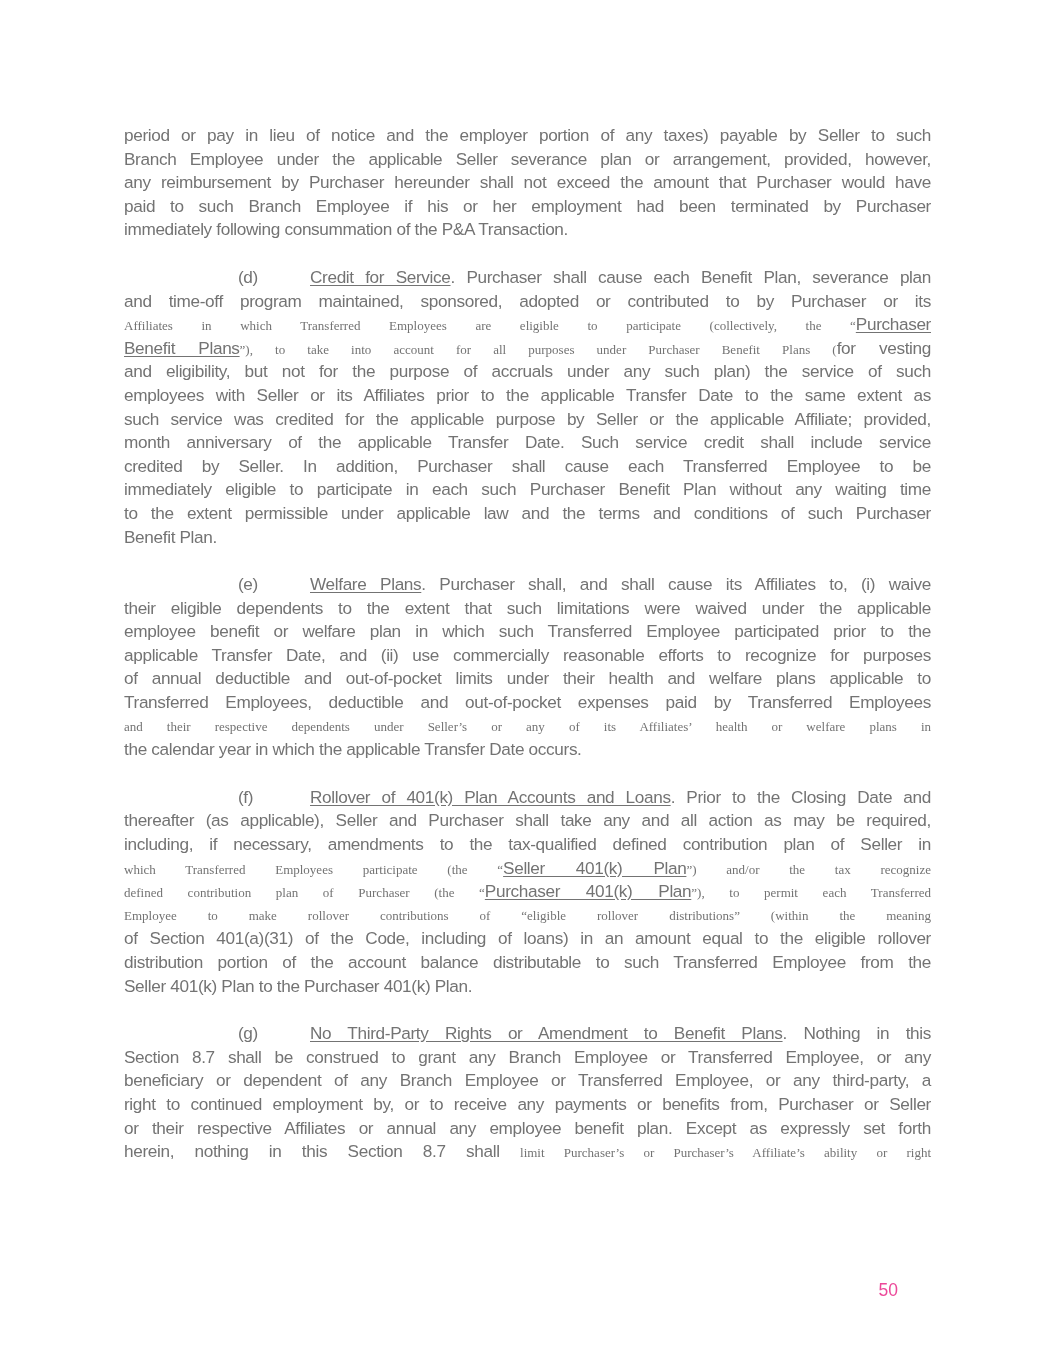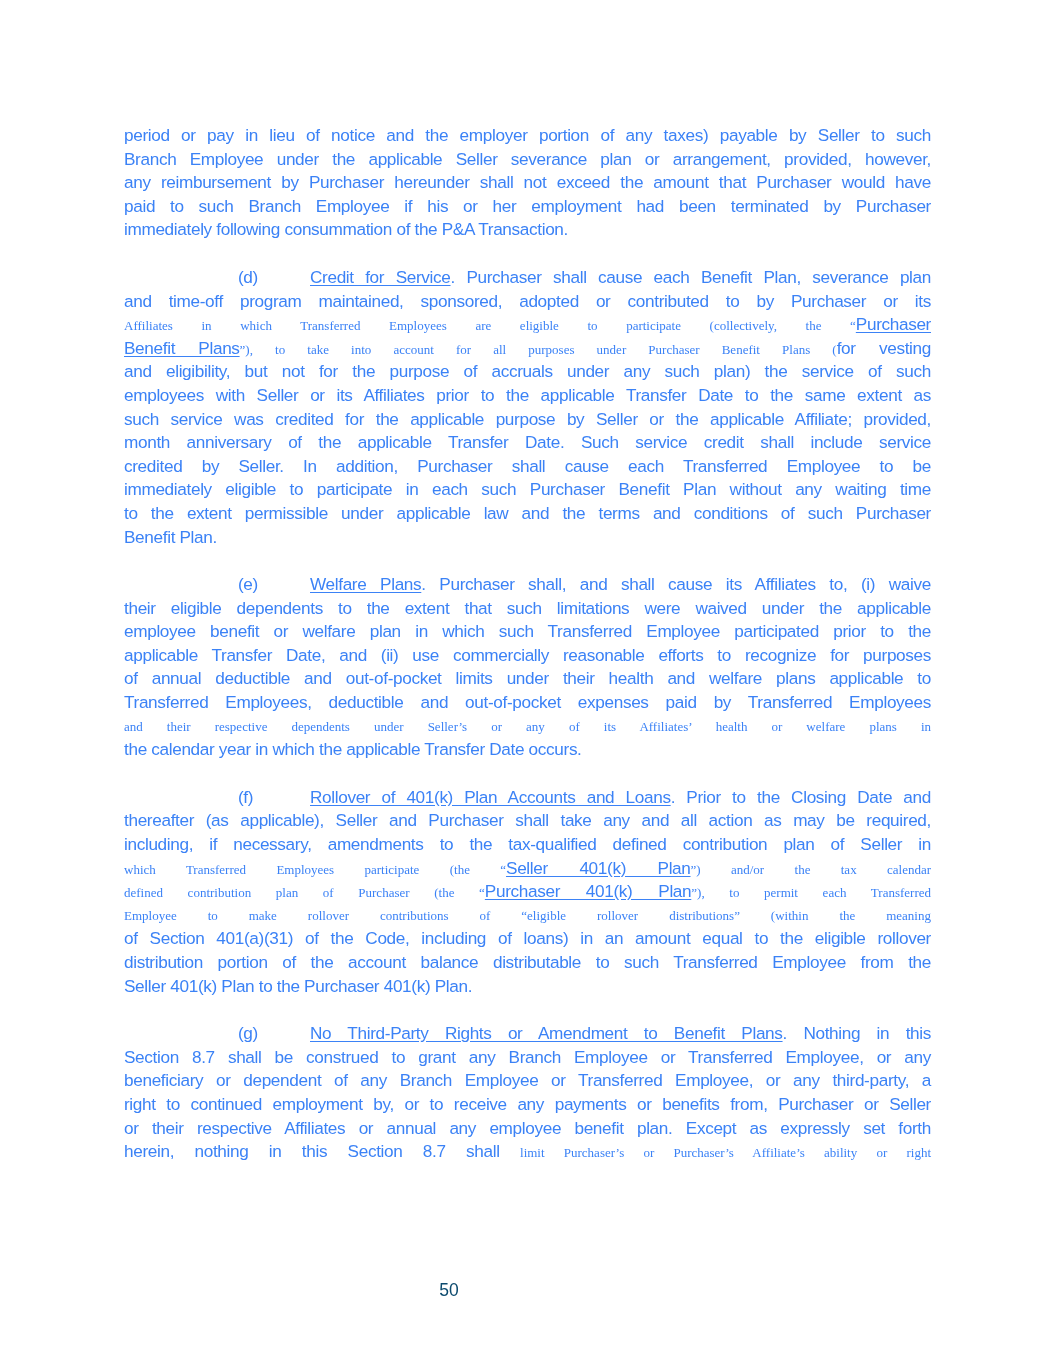--- a/index.html
+++ b/index.html
@@ -1,35 +1,35 @@
 <!DOCTYPE html>
 <html><head>
 <meta charset="utf-8">
 <style>
   html, body { margin: 0; padding: 0; background: #ffffff; }
   body { width: 1055px; height: 1365px; position: relative; overflow: hidden; }
   .page {
     position: absolute; left: 124px; top: 124px; width: 807px;
     font-family: "Liberation Sans", sans-serif;
-    font-size: 17.2px; color: #3b82f6;
+    font-size: 17.2px; color: #737373;
   }
   .para { margin: 0 0 24px 0; }
   .line {
     display: block; height: 23.6px; line-height: 23.6px;
     text-align: justify; text-align-last: justify; white-space: nowrap;
     letter-spacing: -0.35px;
   }
   .line.last { text-align: center; text-align-last: left; }
   .serif { font-family: Liberation Serif, serif; font-size: 13px; letter-spacing: 0; }
   .u { text-decoration: underline; text-underline-offset: 2px; }
   .label { display: inline-block; width: 72px; }
   .indent { display: inline-block; width: 114px; }
   .page-number {
-    position: absolute; left: 0; width: 898px; top: 1280px; text-align: center;
-    font-family: "Liberation Sans", sans-serif; font-size: 17.5px; color: #0c4a6e;
+    position: absolute; left: 0; width: 898px; top: 1280px; text-align: right;
+    font-family: "Liberation Sans", sans-serif; font-size: 17.5px; color: #ec4899;
   }
 </style>
 </head>
 <body>
 
 <div class="page">
 
   <div class="para">
     <span class="line">period or pay in lieu of notice and the employer portion of any taxes) payable by Seller to such</span>
     <span class="line">Branch Employee under the applicable Seller severance plan or arrangement, provided, however,</span>
@@ -61,21 +61,21 @@
     <span class="line">of annual deductible and out-of-pocket limits under their health and welfare plans applicable to</span>
     <span class="line">Transferred Employees, deductible and out-of-pocket expenses paid by Transferred Employees</span>
     <span class="line serif">and their respective dependents under Seller’s or any of its Affiliates’ health or welfare plans in</span>
     <span class="line last">the calendar year in which the applicable Transfer Date occurs.</span>
   </div>
 
   <div class="para">
     <span class="line"><span class="indent"></span><span class="label">(f)</span><span class="u">Rollover of 401(k) Plan Accounts and Loans</span><span>.  Prior to the Closing Date and</span></span>
     <span class="line">thereafter (as applicable), Seller and Purchaser shall take any and all action as may be required,</span>
     <span class="line">including, if necessary, amendments to the tax-qualified defined contribution plan of Seller in</span>
-    <span class="line"><span class="serif">which Transferred Employees participate (the “</span><span class="u">Seller 401(k) Plan</span><span class="serif">”) and/or the tax calendar</span></span>
+    <span class="line"><span class="serif">which Transferred Employees participate (the “</span><span class="u">Seller 401(k) Plan</span><span class="serif">”) and/or the tax recognize</span></span>
     <span class="line"><span class="serif">defined contribution plan of Purchaser (the “</span><span class="u">Purchaser 401(k) Plan</span><span class="serif">”), to permit each Transferred</span></span>
     <span class="line serif">Employee to make rollover contributions of “eligible rollover distributions” (within the meaning</span>
     <span class="line">of Section 401(a)(31) of the Code, including of loans) in an amount equal to the eligible rollover</span>
     <span class="line">distribution portion of the account balance distributable to such Transferred Employee from the</span>
     <span class="line last">Seller 401(k) Plan to the Purchaser 401(k) Plan.</span>
   </div>
 
   <div class="para">
     <span class="line"><span class="indent"></span><span class="label">(g)</span><span class="u">No Third-Party Rights or Amendment to Benefit Plans</span><span>.  Nothing in this</span></span>
     <span class="line">Section 8.7 shall be construed to grant any Branch Employee or Transferred Employee, or any</span>

